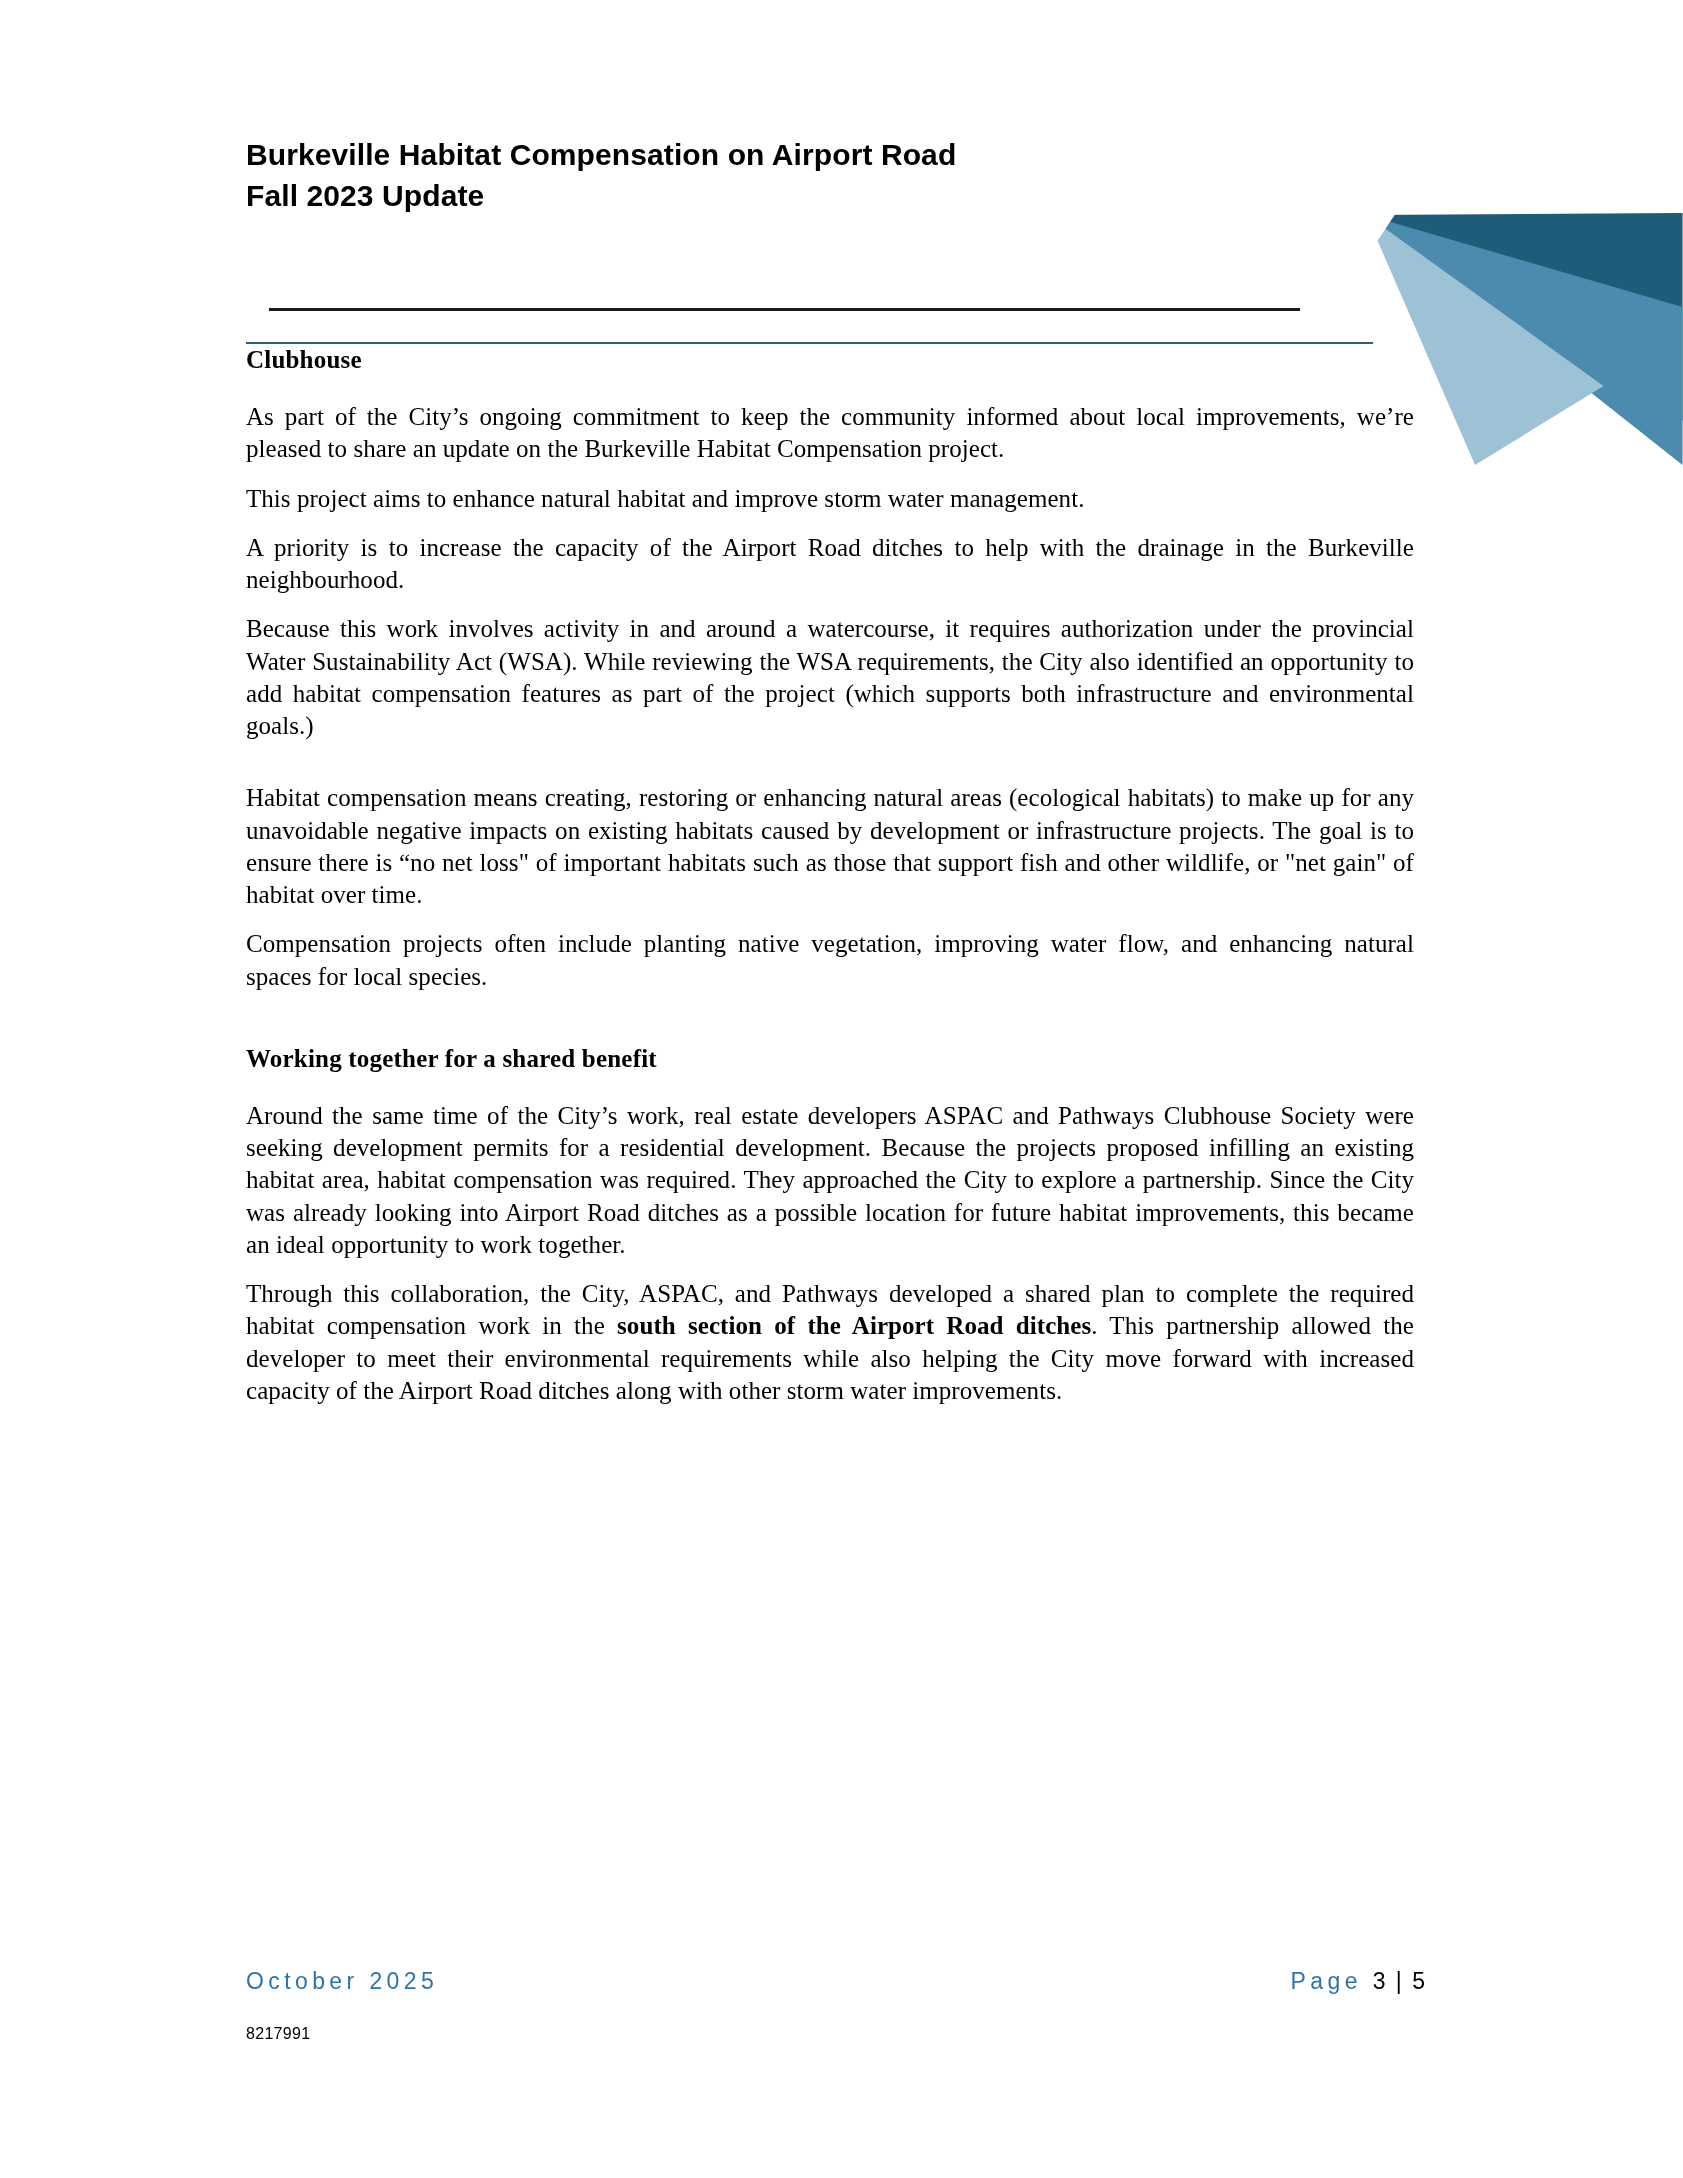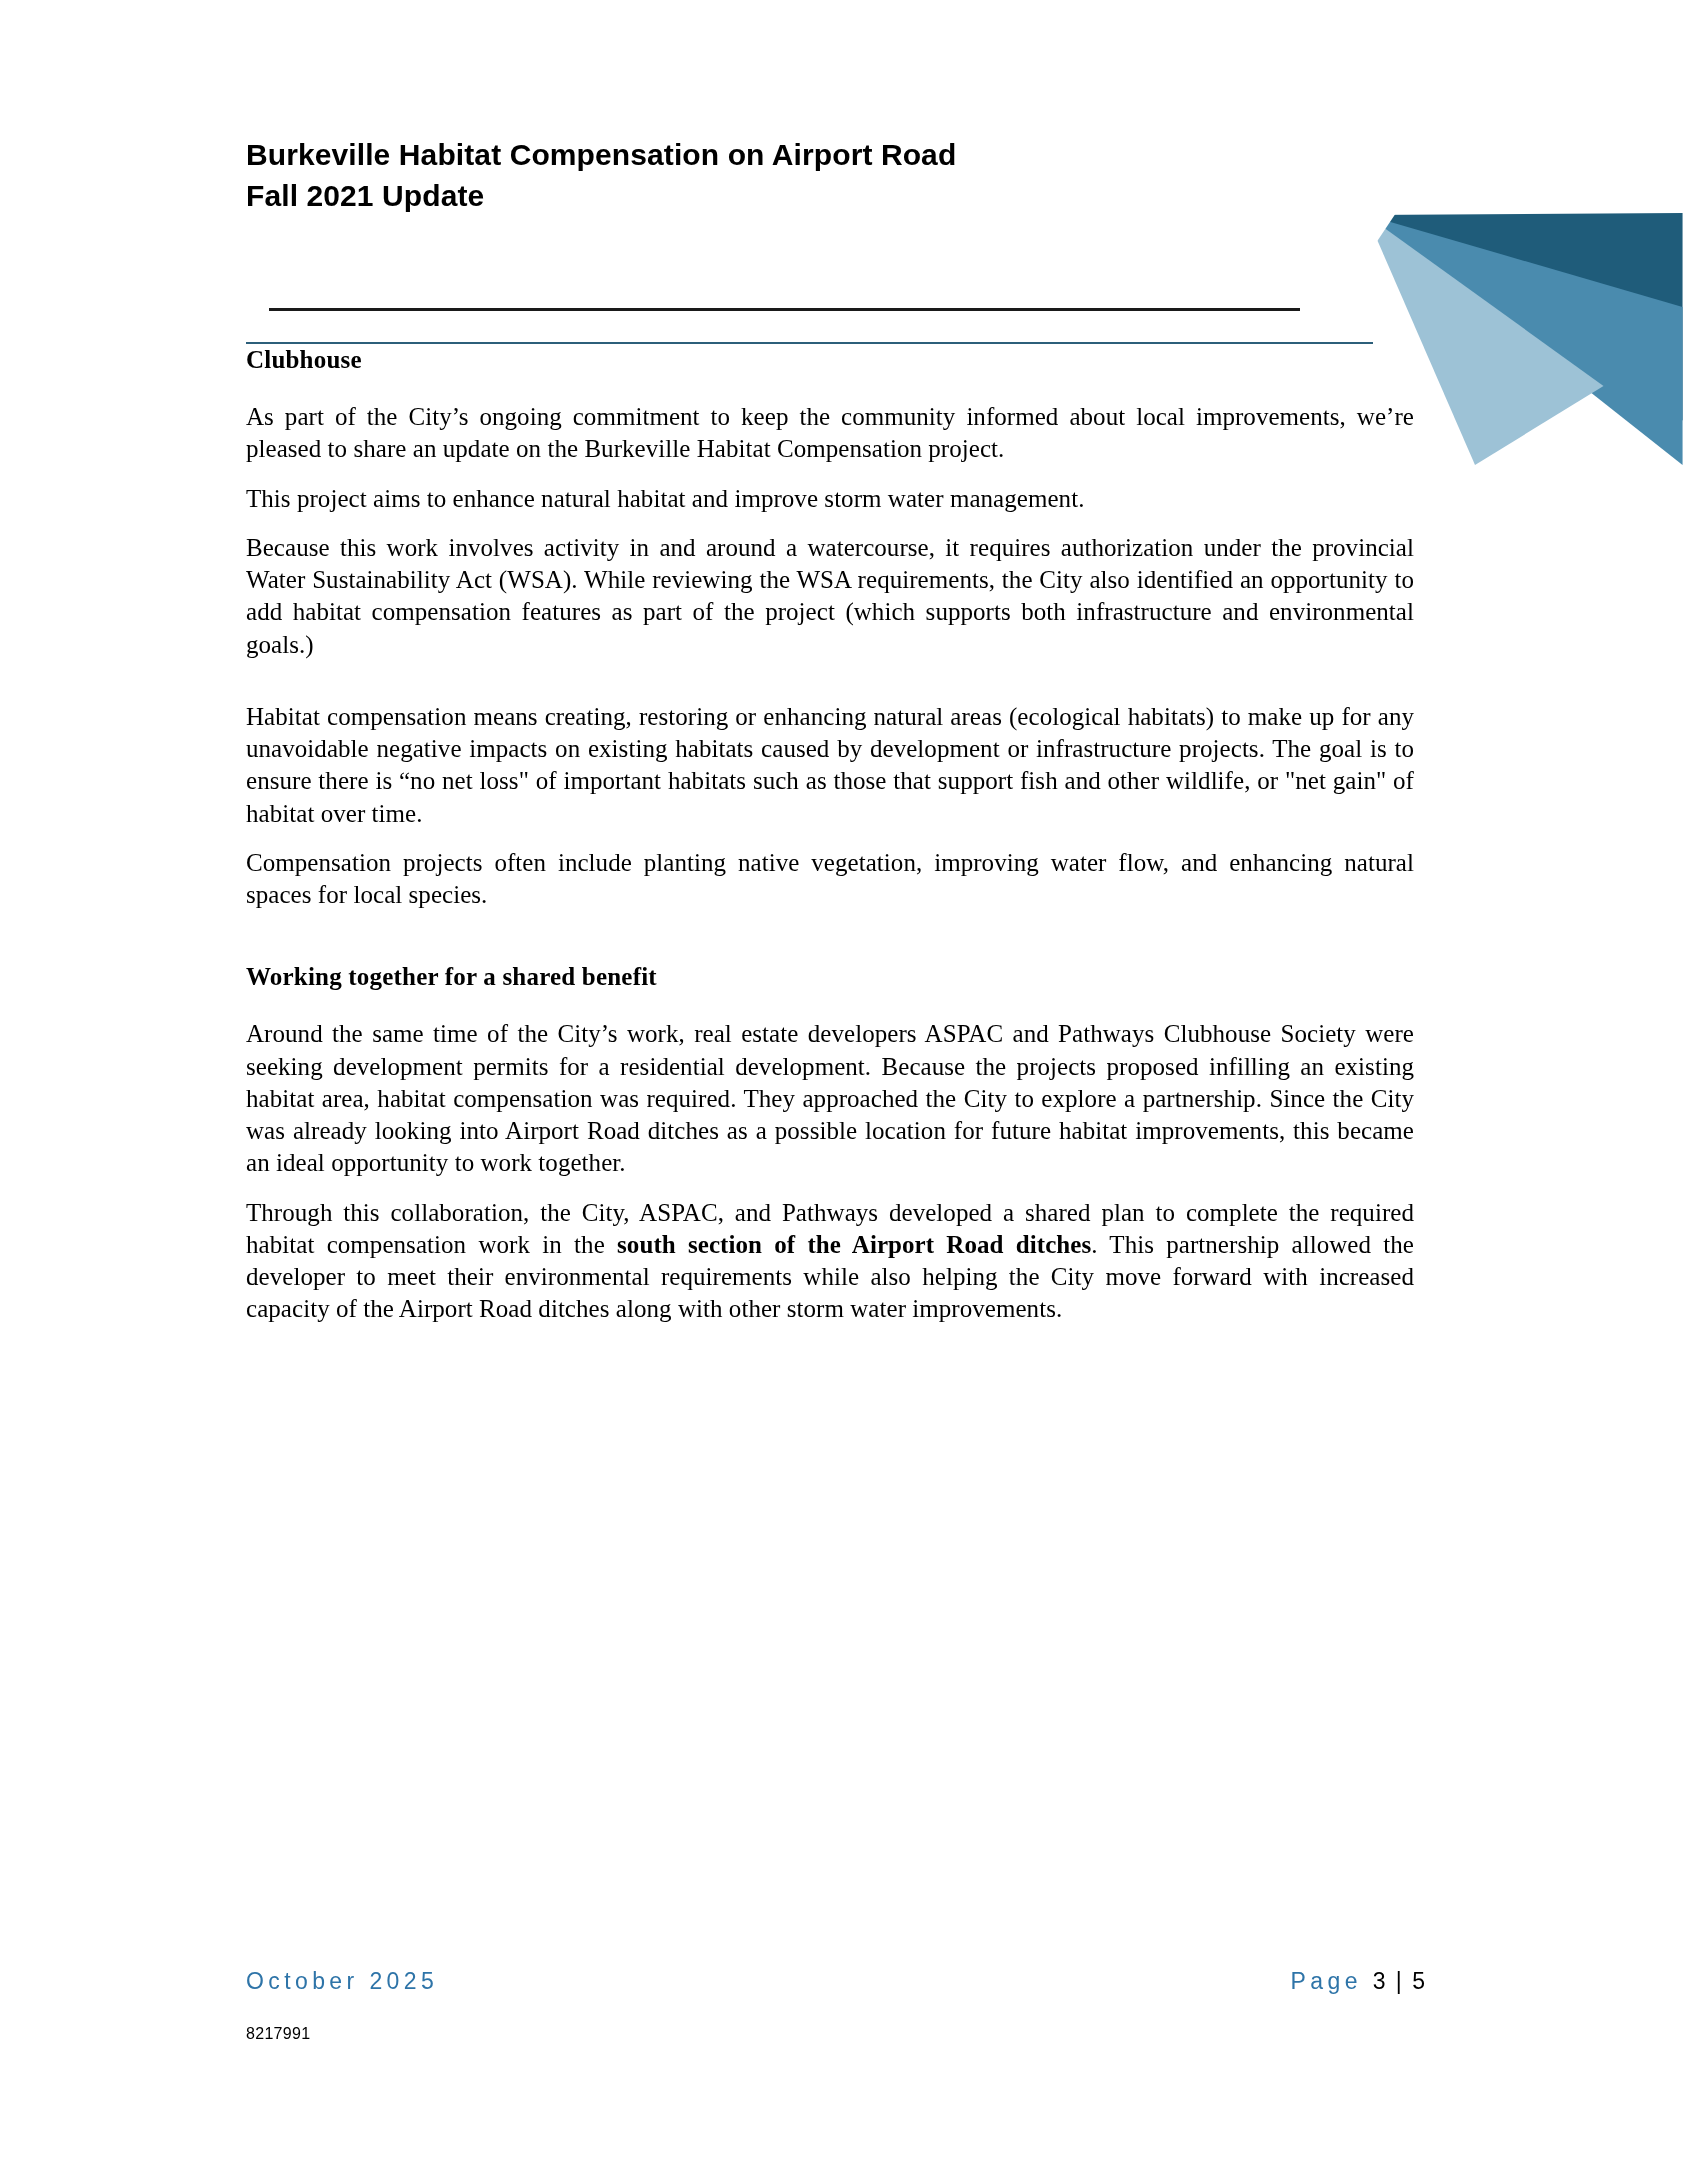--- a/index.html
+++ b/index.html
@@ -146,32 +146,33 @@
       <polygon points="10,2 330,0 330,210 10,2" fill="#1f5c7a"></polygon>
       <polygon points="10,2 330,95 330,255 10,2" fill="#4a8bae"></polygon>
       <polygon points="10,2 250,175 120,255 10,2" fill="#9dc2d6"></polygon>
       <polygon points="10,2 150,145 40,160 10,2" fill="#ffffff" opacity="0"></polygon>
       <polygon points="0,60 40,0 0,0" fill="#ffffff"></polygon>
     </svg>
   </div>
 
   <div class="doc-header">
     <h1 class="doc-title">Burkeville Habitat Compensation on Airport Road
-Fall 2021 Update</h1>
+Fall 2023 Update</h1>
   </div>
 
   <div class="rule-thick"></div>
   <div class="rule-thin"></div>
 
   <div class="content">
 
     <div class="block">
       <h2 class="section-heading">Clubhouse</h2>
       <p class="para">As part of the City’s ongoing commitment to keep the community informed about local improvements, we’re pleased to share an update on the Burkeville Habitat Compensation project.</p>
       <p class="para">This project aims to enhance natural habitat and improve storm water management.</p>
+      <p class="para">A priority is to increase the capacity of the Airport Road ditches to help with the drainage in the Burkeville neighbourhood.</p>
       <p class="para">Because this work involves activity in and around a watercourse, it requires authorization under the provincial Water Sustainability Act (WSA). While reviewing the WSA requirements, the City also identified an opportunity to add habitat compensation features as part of the project (which supports both infrastructure and environmental goals.)</p>
     </div>
 
     <div class="block">
       <p class="para">Habitat compensation means  creating, restoring or enhancing natural areas (ecological habitats) to make up for any unavoidable negative impacts on existing habitats caused by development or infrastructure projects. The goal is to ensure there is “no net loss" of important habitats such as those that support fish and other wildlife, or "net gain" of habitat over time.</p>
       <p class="para">Compensation projects often include planting native vegetation, improving water flow, and enhancing natural spaces for local species.</p>
     </div>
 
     <div class="block">
       <h2 class="section-heading spaced-top">Working together for a shared benefit</h2>

